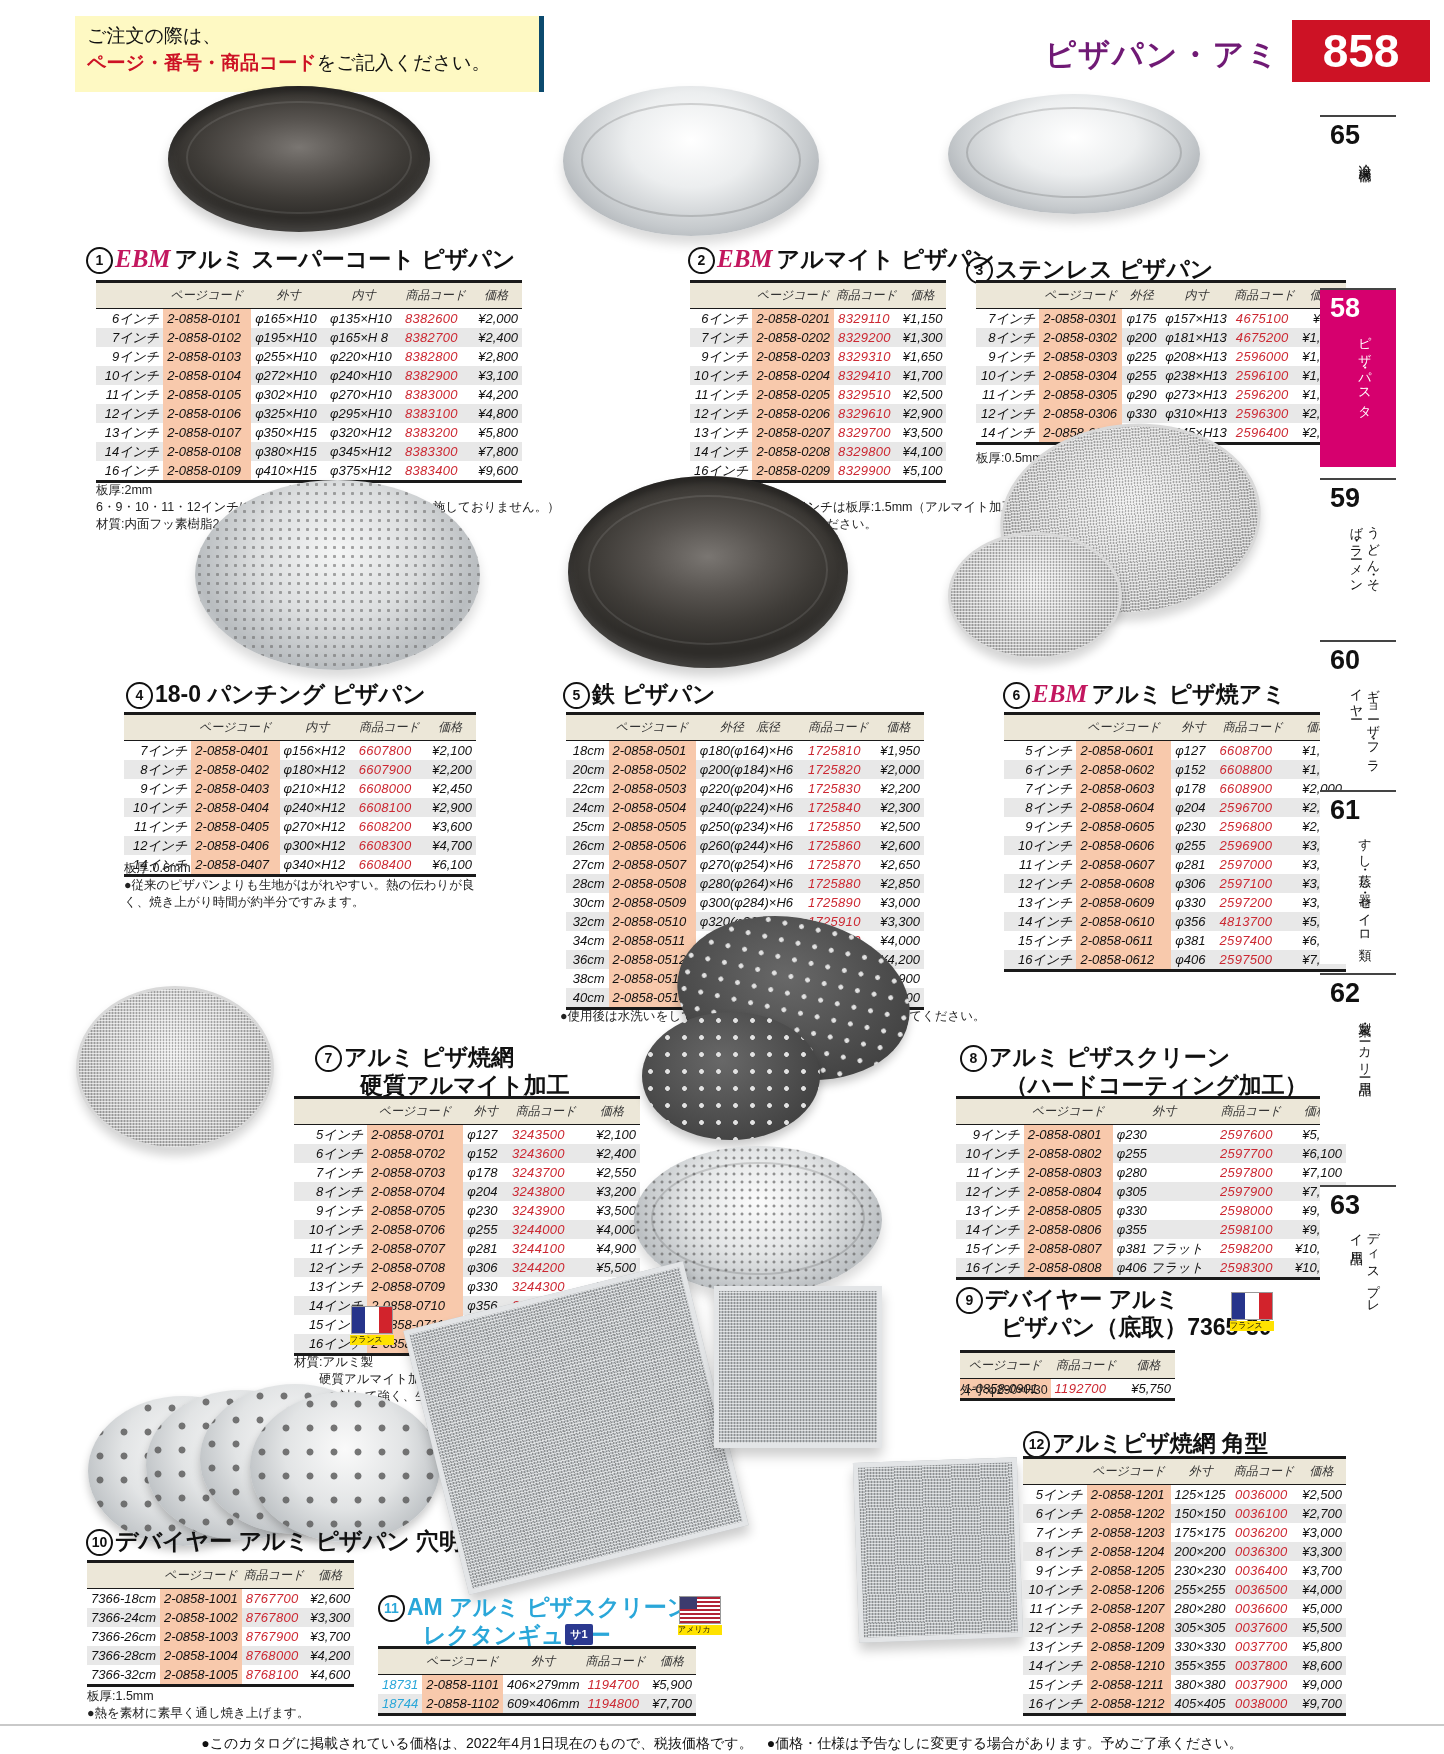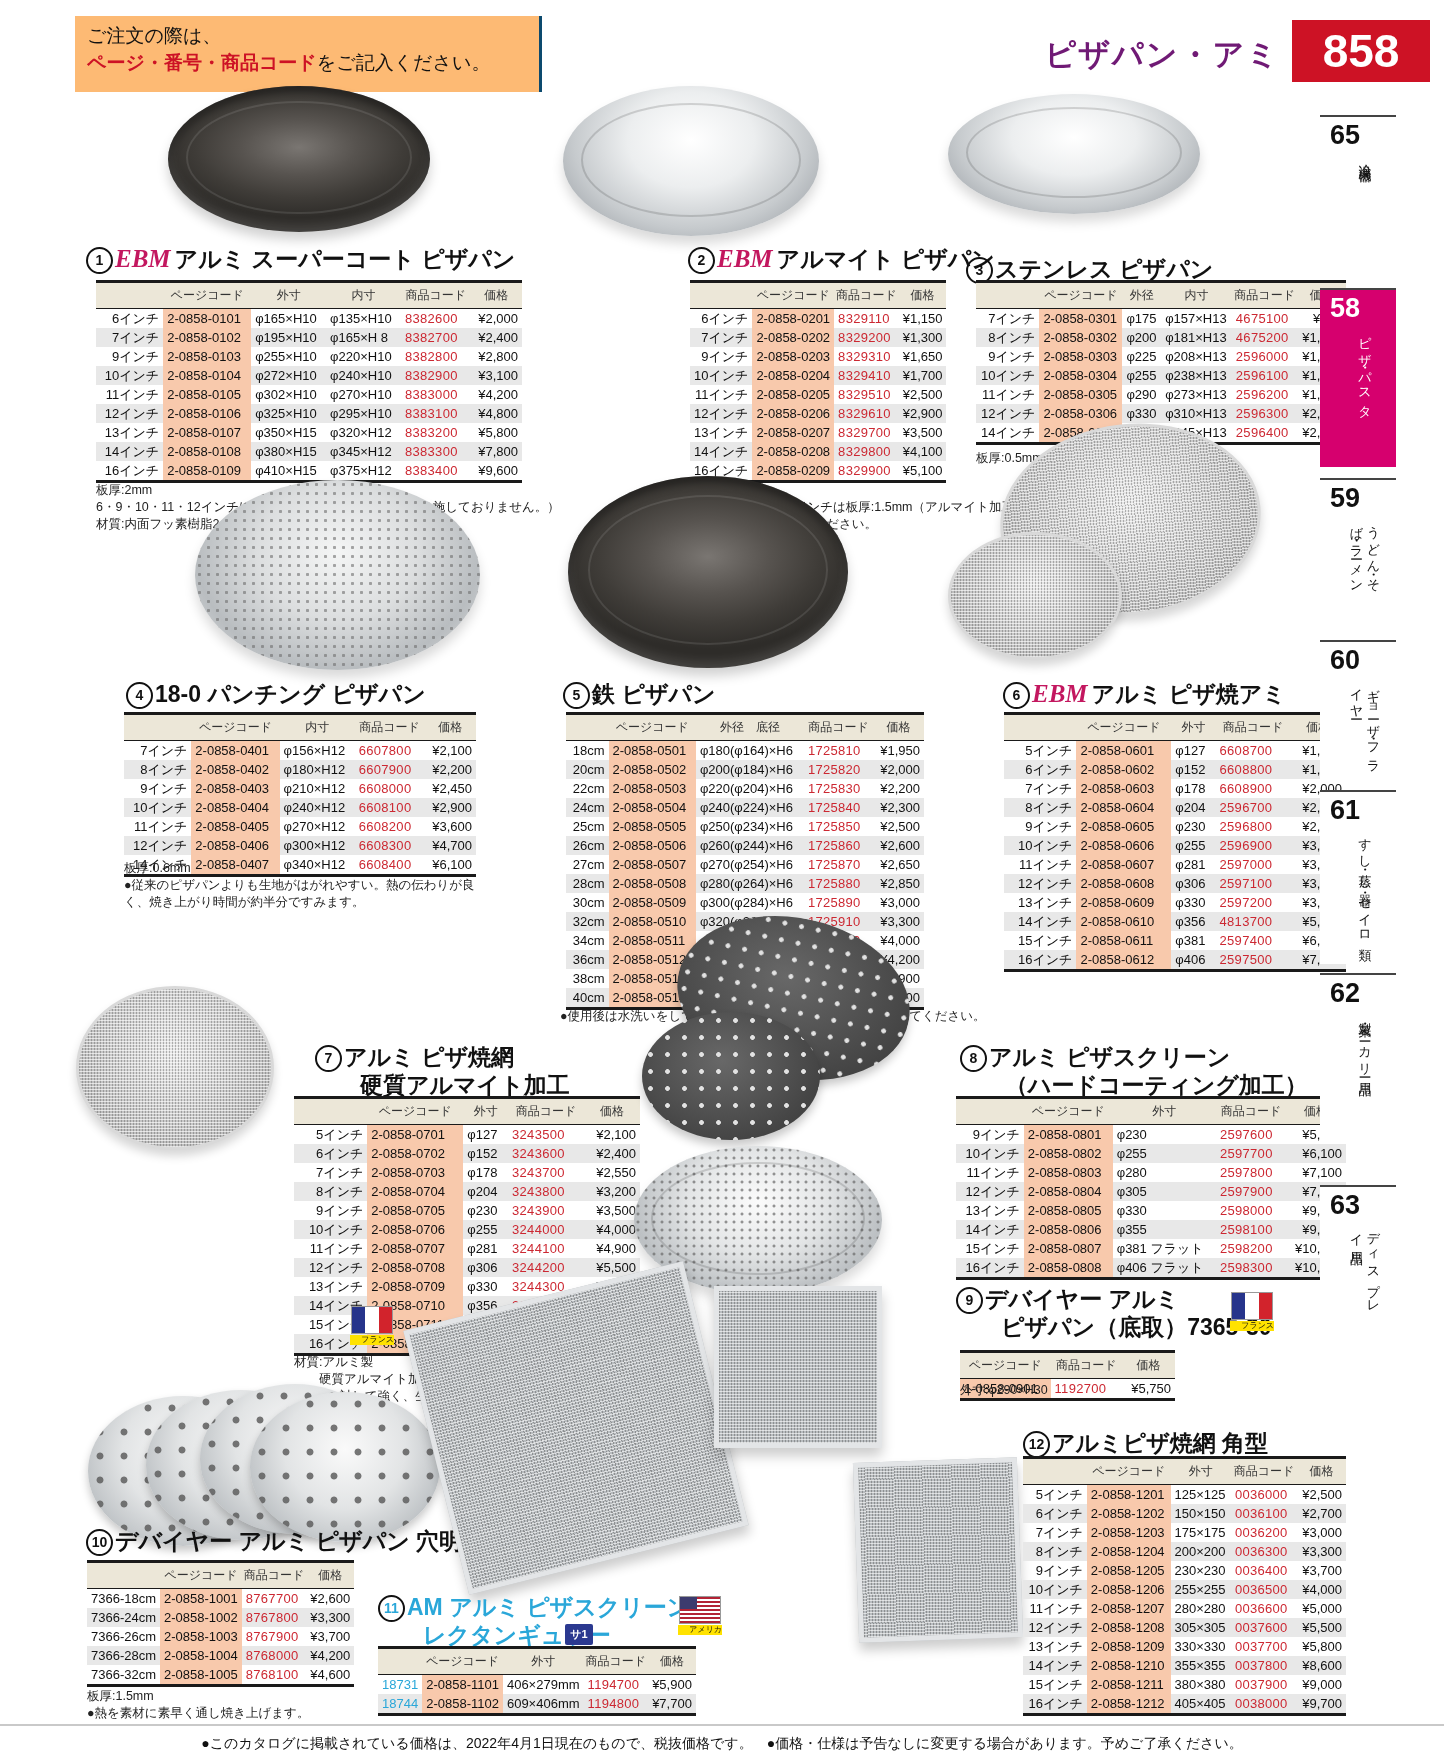--- a/index.html
+++ b/index.html
@@ -1,39 +1,39 @@
 <!DOCTYPE html>
 <html><head>
 <meta charset="utf-8">
 <style>
   html,body{margin:0;padding:0;background:#fff;}
   body{width:1444px;height:1754px;position:relative;font-family:"Liberation Sans","DejaVu Sans",sans-serif;color:#111;overflow:hidden;}
   
-  #orderbox{position:absolute;left:75px;top:16px;width:440px;height:64px;background:#fdba74;border-right:3px solid #0c4a6e;padding:6px 12px;font-size:19px;line-height:27px;box-sizing:content-box;}
+  #orderbox{position:absolute;left:75px;top:16px;width:440px;height:64px;background:#fef9c3;border-right:5px solid #0c4a6e;padding:6px 12px;font-size:19px;line-height:27px;box-sizing:content-box;}
   #orderbox .red{color:#cd1225;font-weight:bold;}
   #cat{position:absolute;left:880px;top:34px;width:400px;text-align:right;font-size:31px;font-weight:bold;color:#701a75;letter-spacing:2px;}
   #pagebox{position:absolute;left:1292px;top:20px;width:138px;height:62px;background:#cd1225;color:#fff;font-size:46px;font-weight:bold;text-align:center;line-height:62px;}
   
   #sidebar{position:absolute;left:1320px;top:0;width:76px;height:100%;}
   #sidebar .tab{position:absolute;left:0;width:76px;border-top:2px solid #444;background:#fff;}
   #sidebar .tnum{font-size:27px;font-weight:bold;padding:3px 0 0 10px;line-height:30px;}
   #sidebar .tlabel{writing-mode:vertical-rl;font-size:13px;letter-spacing:2px;margin:4px auto 0 auto;height:calc(100% - 44px);display:block;padding-left:14px;line-height:17px;}
   #sidebar .tab.active{background:#d6006e;color:#fff;}
   #tab0{top:115px;height:128px}#tab1{top:288px;height:177px}#tab2{top:478px;height:130px}#tab3{top:640px;height:138px}
   #tab4{top:790px;height:172px}#tab5{top:973px;height:165px}#tab6{top:1185px;height:140px}#tab7{top:1330px;height:132px}
   
   .sec-title{position:absolute;margin:0;font-size:23px;font-weight:bold;color:#111;white-space:nowrap;line-height:26px;}
   .sec-title .line2{display:block;margin-left:45px;}
   .circ{display:inline-block;width:23px;height:23px;border:2px solid #111;border-radius:50%;text-align:center;line-height:23px;font-size:14px;font-weight:bold;vertical-align:2px;margin-right:2px;}
   .brand{font-family:"Liberation Serif","DejaVu Serif",serif;font-style:italic;color:#c3175f;font-size:25px;margin-right:4px;}
   #t1{left:86px;top:246px}#t2{left:688px;top:246px}#t3{left:966px;top:256px}#t4{left:126px;top:681px}
   #t5{left:563px;top:681px}#t6{left:1003px;top:681px}#t7{left:315px;top:1044px}#t8{left:960px;top:1044px}
   #t9{left:956px;top:1286px}#t10{left:86px;top:1528px}#t11{left:378px;top:1594px;color:#2aa7d9}#t12{left:1023px;top:1430px}
   
-  .tbl{position:absolute;}
+  .tbl{position:absolute;font-style:italic;}
   .tbl table{border-collapse:collapse;width:100%;border-bottom:3px solid #1a1a1a;}
   .tbl th{background:#ece7d8;font-weight:normal;font-size:12px;color:#333;padding:4px 2px;border-top:3px solid #1a1a1a;border-bottom:1px solid #1a1a1a;text-align:center;white-space:nowrap;}
   .tbl td{font-size:13px;padding:1px 4px;line-height:17px;white-space:nowrap;}
   .tbl tbody tr:nth-child(even){background:#e8e8e8;}
   .c-size{text-align:right;}
   .c-page{background:#f8c9ac;}
   .c-code{color:#cc2832;letter-spacing:.3px;}
   .c-price{text-align:right;}
   .c-dim{text-align:left;}
   .c-cyan{color:#2aa7d9;text-align:center;}
@@ -70,21 +70,21 @@
   #i8a{left:676px;top:918px;width:235px;height:160px;transform:rotate(12deg)}
   #i8b{left:642px;top:1012px;width:178px;height:128px}
   #i9{left:634px;top:1146px;width:248px;height:148px}
   #i10{position:absolute;left:88px;top:1378px;width:352px;height:190px;}
   .hp{position:absolute;border-radius:50%;background-image:radial-gradient(circle,rgba(95,95,95,.85) 3px,transparent 3.9px),radial-gradient(ellipse at 50% 38%,#fafafa 0%,#e2e4e5 45%,#bfc3c6 75%,#e4e6e7 100%);background-size:24px 24px,100% 100%;box-shadow:0 5px 8px rgba(0,0,0,.22);width:190px;height:150px;}
   .hp1{left:0;top:18px}.hp2{left:58px;top:12px}.hp3{left:112px;top:6px}.hp4{left:162px;top:14px}
   #i11a{left:432px;top:1292px;width:278px;height:262px;transform:rotate(-14deg)}
   #i11b{left:714px;top:1286px;width:158px;height:152px}
   #i12{left:856px;top:1460px;width:154px;height:170px;transform:rotate(-2deg)}
   
-  .flagbox{position:absolute;width:44px;text-align:right;}
+  .flagbox{position:absolute;width:44px;text-align:left;}
   .flag{width:40px;height:26px;border:1px solid #999;margin:0 auto;position:relative;}
   .flag.fr{background:linear-gradient(90deg,#26348b 0 33.3%,#fff 33.3% 66.6%,#d2232c 66.6%);}
   .flag.us{background:repeating-linear-gradient(180deg,#b22234 0 2px,#fff 2px 4px);}
   .flag.us::before{content:"";position:absolute;left:0;top:0;width:17px;height:12px;background:#3c3b6e;}
   .flaglabel{font-size:8px;line-height:10px;background:#ffe200;color:#111;margin-top:1px;}
   #flag9{left:1230px;top:1292px}#flag10{left:350px;top:1306px}#flag11{left:678px;top:1596px}
   #badge11{position:absolute;left:565px;top:1624px;width:28px;height:21px;background:#2b3990;color:#fff;font-size:11px;font-weight:bold;text-align:center;line-height:21px;border-radius:2px;}
 </style>
 </head>
 <body>

